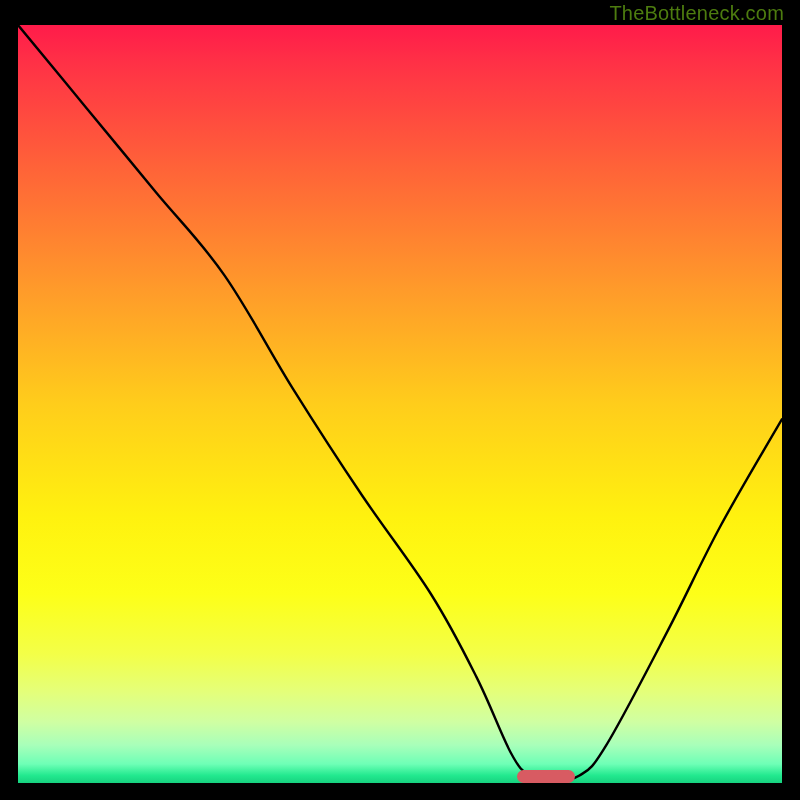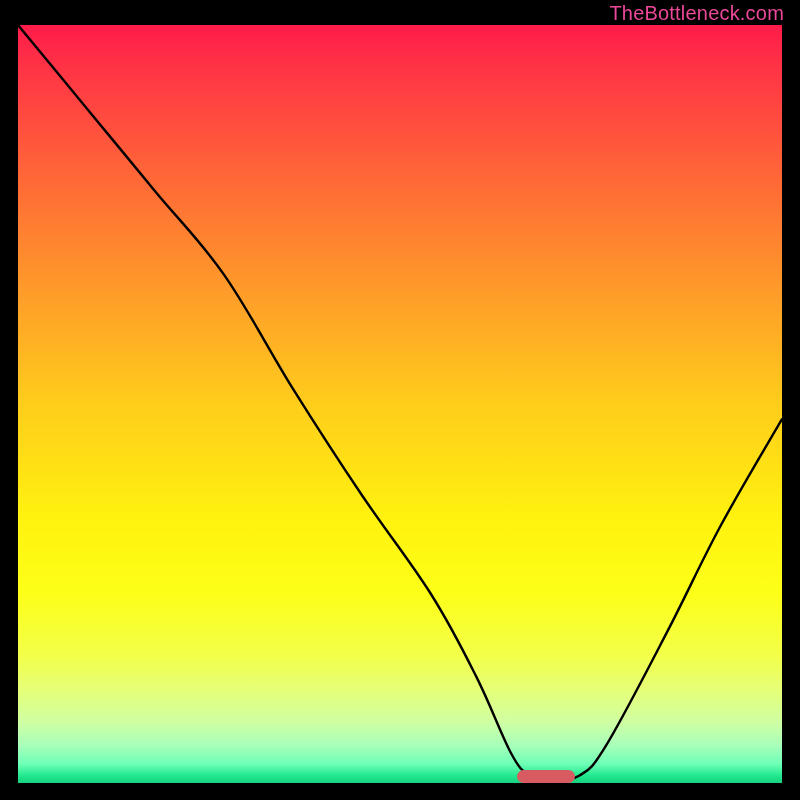--- a/index.html
+++ b/index.html
@@ -55,21 +55,21 @@
     top: 0;
     width: 764px;
     height: 758px;
   }
   .watermark {
     position: absolute;
     top: 2px;
     right: 16px;
     font-family: Arial, Helvetica, sans-serif;
     font-size: 20px;
-    color: #ec4899;
+    color: #4d7c0f;
     letter-spacing: 0.2px;
     font-weight: 500;
     text-align: center;
   }
   .pill {
     position: absolute;
     border-radius: 7px;
     background: #d85b62;
     height: 13px;
   }

